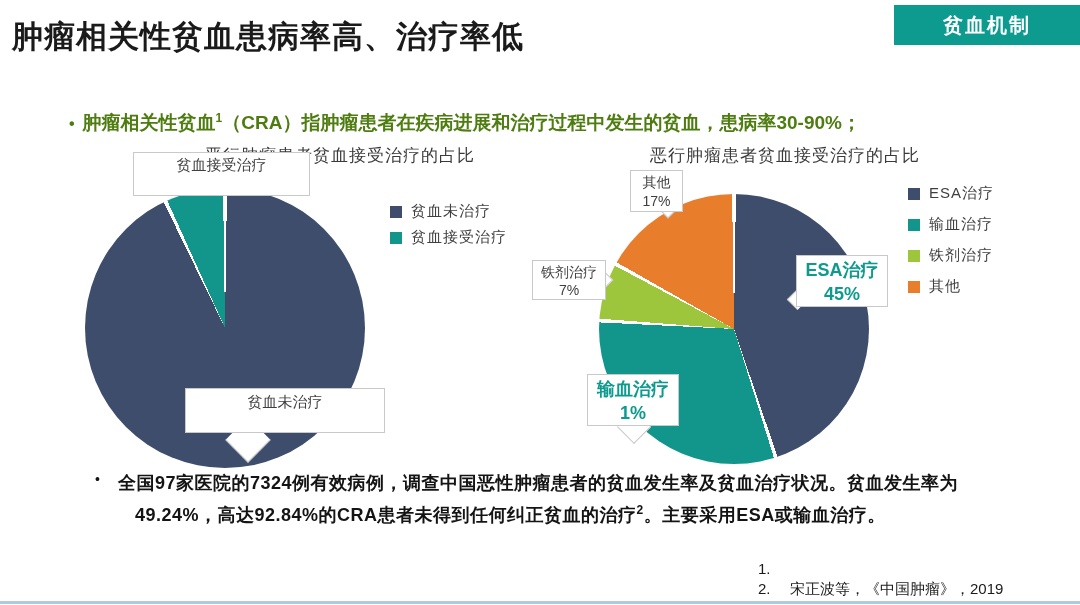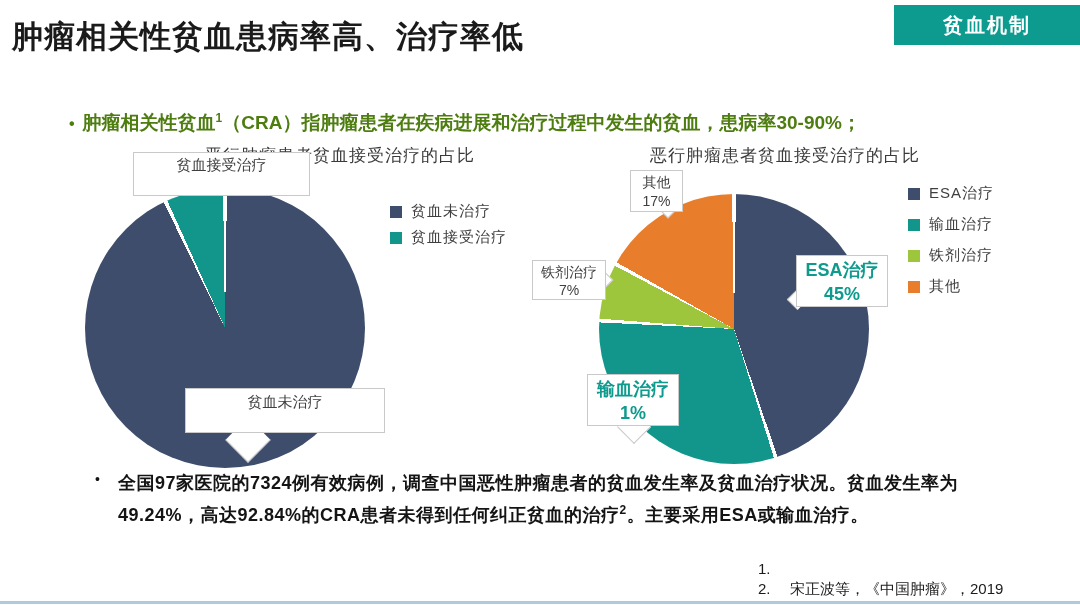--- a/index.html
+++ b/index.html
@@ -48,21 +48,21 @@
   #legend-left .lrow{margin-bottom:7px;}
   #legend-right{left:908px;top:184px;}
   #legend-right .lrow{margin-bottom:12px;}
   .lrow{display:flex;align-items:center;}
   .swatch{width:12px;height:12px;margin-right:9px;flex:0 0 auto;}
   .llabel{font-size:15px;color:#3f3f3f;letter-spacing:1px;}
 
   .note-dot{position:absolute;left:95px;top:471px;font-size:14px;color:#121212;}
   .note-line{position:absolute;left:118px;font-size:18px;font-weight:600;color:#141414;letter-spacing:0.5px;}
   #note-l1{top:471px;}
-  #note-l2{top:503px;}
+  #note-l2{top:503px;margin-left:17px;}
 
   .refs{position:absolute;left:758px;top:559px;font-size:15px;color:#1b1b1b;}
   .ref-row{display:flex;line-height:20px;}
   .ref-num{width:32px;flex:0 0 auto;}
 
   .footer-line{position:absolute;left:0;right:0;bottom:1px;height:3px;background:#AECADD;}
 </style>
 </head>
 <body>
 

